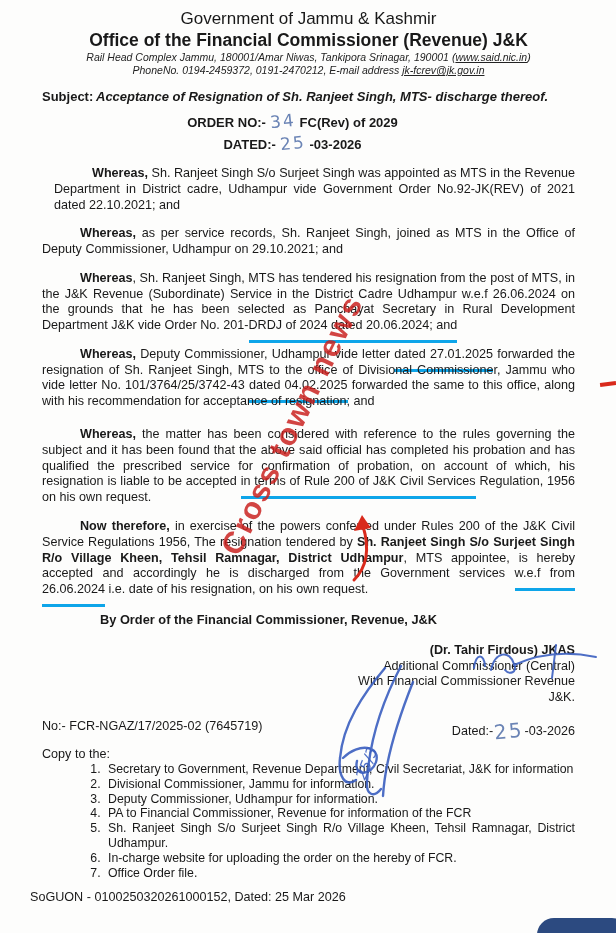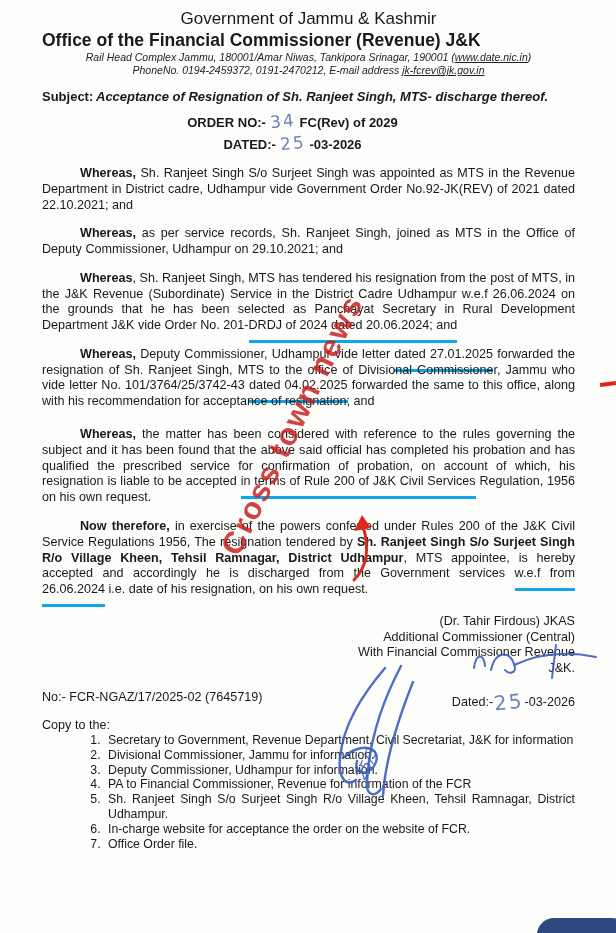--- a/index.html
+++ b/index.html
@@ -3,45 +3,45 @@
 <meta charset="utf-8">
 <style>
   html,body{margin:0;padding:0;background:#ffffff;}
   .page{
     position:relative;width:616px;height:933px;overflow:hidden;
     background:#fdfdfc;color:#191919;
     font-family:"Liberation Sans",sans-serif;
   }
   .content{padding:8px 41px 0 42px;}
   .h1{text-align:center;font-weight:normal;font-size:17px;line-height:21px;}
-  .h2{font-weight:bold;font-size:17.5px;line-height:22px;}
+  .h2{text-align:center;font-weight:bold;font-size:17.5px;line-height:22px;}
   .addr{text-align:center;font-style:italic;font-size:10.5px;line-height:13px;color:#232323;}
   .link{color:#232323;text-decoration:underline;cursor:pointer;}
   .subject{display:flex;font-weight:bold;font-size:13px;line-height:16.5px;margin-top:12px;}
   .subj-label{flex:none;width:54px;}
   .subj-text{width:486px;font-style:italic;}
   .orderblock{text-align:center;font-weight:bold;font-size:13px;margin-top:5px;transform:translateX(-16px);}
   .orderblock .row{line-height:20px;}
   .hand{
     font-family:"DejaVu Sans",sans-serif;color:#6b84b5;font-weight:normal;
     font-size:17px;display:inline-block;transform:rotate(-6deg);margin:0 4px;letter-spacing:2px;
   }
   .hand.big{font-size:20px;margin:0 1px;vertical-align:-3px;}
   p.para{
     font-size:12.6px;line-height:15.8px;text-align:justify;text-indent:38px;
     margin:13px 0 0 0;
   }
-  p.p1{margin-top:10px;line-height:16.2px;}
+  p.p1{margin-top:10px;line-height:16.2px;margin-left:12px;}
   p.p5{margin-top:17px;}
   .lead{font-weight:bold;}
   .b{font-weight:bold;}
   .rl{border-bottom:3px solid #0ea5e9;padding-bottom:8px;}
   .byorder{font-weight:bold;font-size:12.8px;margin:14px 0 0 58px;}
   .sigblock{text-align:right;font-size:12.6px;line-height:15.5px;margin-top:16px;}
-  .sig-name{font-weight:normal;}
+  .sig-name{font-weight:bold;}
   .refrow{display:flex;justify-content:space-between;font-size:12.6px;margin-top:14px;align-items:flex-start;}
   .copyhdr{font-size:12.6px;margin-top:4px;}
   ol.copies{margin:1px 0 0 0;padding-left:62px;font-size:12.3px;line-height:14.8px;}
   ol.copies li{padding-left:4px;text-align:justify;}
   .soguon{font-size:12.6px;margin:10px 0 0 -12px;}
   
   .watermark{
     position:absolute;left:150px;top:407px;width:285px;text-align:center;
     transform:rotate(-64deg);transform-origin:center center;
     font-weight:bold;font-size:31px;letter-spacing:2px;
@@ -55,21 +55,21 @@
   }
 </style>
 </head>
 <body>
 
 <div class="page">
   <div class="content">
 
     <div class="h1">Government of Jammu &amp; Kashmir</div>
     <div class="h2">Office of the Financial Commissioner (Revenue) J&amp;K</div>
-    <div class="addr"><span>Rail Head Complex Jammu, 180001/Amar Niwas, Tankipora Srinagar, 190001 (</span><span class="link">www.date.nic.in</span><span>)</span></div>
+    <div class="addr"><span>Rail Head Complex Jammu, 180001/Amar Niwas, Tankipora Srinagar, 190001 (</span><span class="link">www.said.nic.in</span><span>)</span></div>
     <div class="addr"><span>PhoneNo. 0194-2459372, 0191-2470212, E-mail address </span><span class="link">jk-fcrev@jk.gov.in</span></div>
 
     <div class="subject">
       <span class="subj-label">Subject:</span>
       <span class="subj-text">Acceptance of Resignation of Sh. Ranjeet Singh, MTS- discharge thereof.</span>
     </div>
 
     <div class="orderblock">
       <div class="row"><span>ORDER NO:-</span><span class="hand">34</span><span>FC(Rev) of 2029</span></div>
       <div class="row"><span>DATED:-</span><span class="hand">25</span><span>-03-2026</span></div>
@@ -80,44 +80,46 @@
     <p class="para"><span class="lead">Whereas,</span><span> as per service records, Sh. Ranjeet Singh, joined as MTS in the Office of Deputy Commissioner, Udhampur on 29.10.2021; and</span></p>
 
     <p class="para"><span class="lead">Whereas</span><span>, Sh. Ranjeet Singh, MTS has tendered his resignation from the post of MTS, in the J&amp;K Revenue (Subordinate) Service in the District Cadre Udhampur w.e.f 26.06.2024 on the grounds that he has been selected as Panchayat Secretary in Rural Development Department J&amp;K vide Order No. 201-</span><span class="rl">DRDJ of 2024 dated 20.06.2024; and</span></p>
 
     <p class="para"><span class="lead">Whereas,</span><span> Deputy Commissioner, Udhampur vide letter </span><span class="rl">dated 27.01.2025</span><span> forwarded the resignation of Sh. Ranjeet Singh, MTS to the office of Divisional Commissioner, Jammu who vide letter No. 101/3764/25/3742-43 </span><span class="rl">dated 04.02.2025</span><span> forwarded the same to this office, along with his recommendation for acceptance of resignation; and</span></p>
 
     <p class="para p5"><span class="lead">Whereas,</span><span> the matter has been considered with reference to the rules governing the subject and it has been found that the above said official has completed his probation and has qualified the prescribed service for confirmation of probation, on account of which, his resignation is liable to be accepted </span><span class="rl">in terms of Rule 200 of J&amp;K Civil Services</span><span> Regulation, 1956 on his own request.</span></p>
 
     <p class="para"><span class="lead">Now therefore,</span><span> in exercise of the powers conferred under Rules 200 of the J&amp;K Civil Service Regulations 1956, The resignation tendered by </span><span class="b">Sh. Ranjeet Singh S/o Surjeet Singh R/o Village Kheen, Tehsil Ramnagar, District Udhampur</span><span>, MTS appointee, is hereby accepted and accordingly he is discharged from the Government services </span><span class="rl">w.e.f from 26.06.2024</span><span> i.e. date of his resignation, on his own request.</span></p>
 
+    <div class="byorder">By Order of the Financial Commissioner, Revenue, J&amp;K</div>
 
     <div class="sigblock">
       <div class="sig-name">(Dr. Tahir Firdous) JKAS</div>
       <div>Additional Commissioner (Central)</div>
       <div>With Financial Commissioner Revenue</div>
       <div>J&amp;K.</div>
     </div>
 
     <div class="refrow">
       <span>No:- FCR-NGAZ/17/2025-02 (7645719)</span>
       <span><span>Dated:-</span><span class="hand big">25</span><span>-03-2026</span></span>
     </div>
 
     <div class="copyhdr">Copy to the:</div>
     <ol class="copies">
       <li>Secretary to Government, Revenue Department, Civil Secretariat, J&amp;K for information</li>
       <li>Divisional Commissioner, Jammu for information.</li>
       <li>Deputy Commissioner, Udhampur for information.</li>
       <li>PA to Financial Commissioner, Revenue for information of the FCR</li>
       <li>Sh. Ranjeet Singh S/o Surjeet Singh R/o Village Kheen, Tehsil Ramnagar, District Udhampur.</li>
-      <li>In-charge website for acceptance the order on the website of FCR.</li>
+      <li>In-charge website for uploading the order on the hereby of FCR.</li>
       <li>Office Order file.</li>
     </ol>
 
+    <div class="soguon">SoGUON - 0100250320261000152, Dated: 25 Mar 2026</div>
   </div>
 
   <div class="watermark">Cross town news</div>
 
   <svg class="overlay" style="left:338px;top:512px;" width="50" height="72" viewBox="0 0 50 72">
     <path d="M16 68 C30 54 31 34 25 14" stroke="#d92a1c" stroke-width="3" fill="none" stroke-linecap="round"></path>
     <polygon points="24,3 16,19 33,16" fill="#d92a1c"></polygon>
   </svg>
 
   <div class="redtail"></div>

